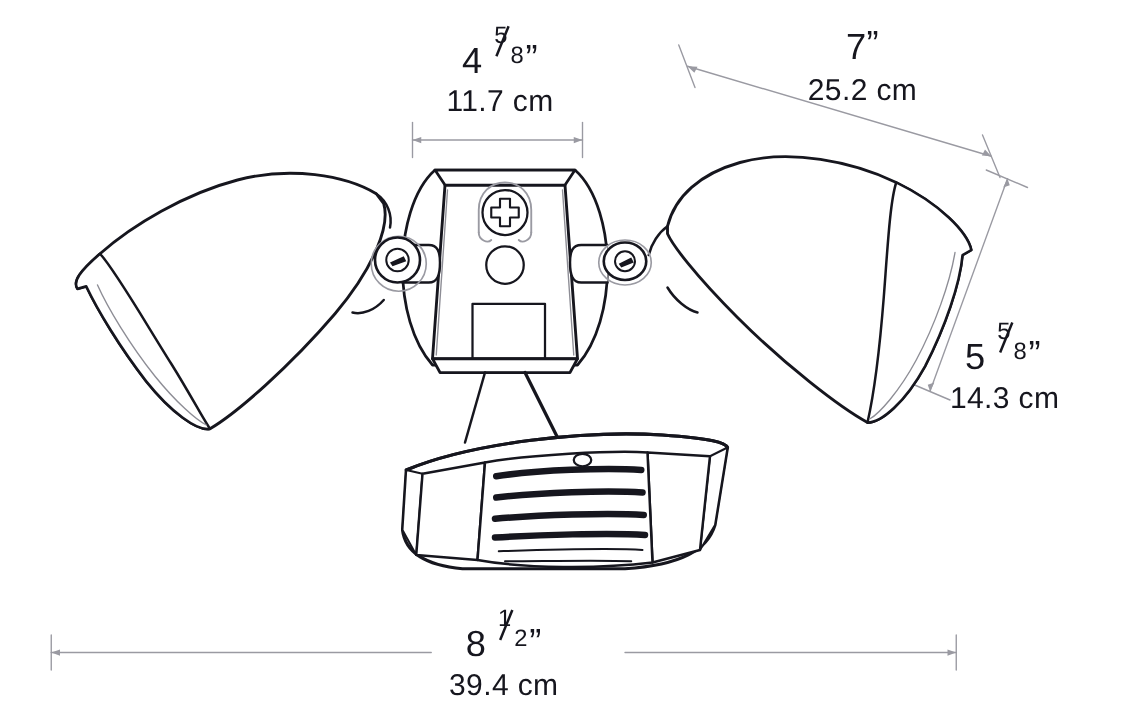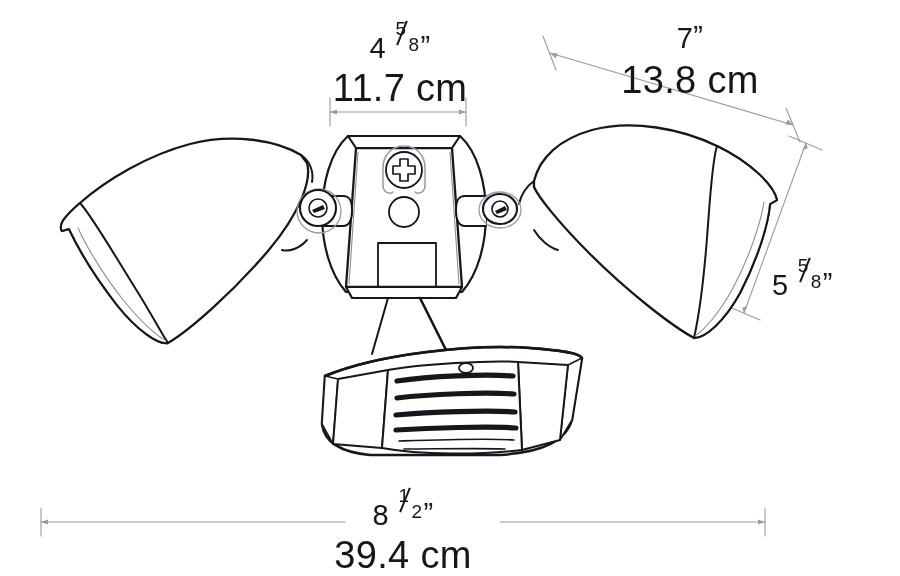--- a/index.html
+++ b/index.html
@@ -27,21 +27,21 @@
     font-family: "Liberation Sans", sans-serif;
     color: #16161e;
     white-space: nowrap;
     line-height: 1.0;
     letter-spacing: 0.3px;
   }
   .dim-line1 {
     font-size: 29px;
   }
   .dim-line2 {
-    font-size: 38px;
+    font-size: 24px;
   }
   .frac {
     display: inline-block;
     position: relative;
     width: 26px;
     height: 30px;
     vertical-align: baseline;
   }
   .frac .num {
     position: absolute;
@@ -278,32 +278,33 @@
         <span class="den">8</span>
       </span><span class="inchmark">”</span>
     </div>
     <div class="dim-line2" style="margin-top:6px;">11.7 cm</div>
   </div>
 
   <div class="dim-text t-center" style="left:590px; top:24px; width:200px;">
     <div class="dim-line1">
       <span>7</span><span class="inchmark">”</span>
     </div>
-    <div class="dim-line2" style="margin-top:8px;">13.8 cm</div>
+    <div class="dim-line2" style="margin-top:8px;">25.2 cm</div>
   </div>
 
   <div class="dim-text" style="left:760px; top:265px; width:140px;">
     <div class="dim-line1" style="padding-left:12px;">
       <span>5</span>
       <span class="frac">
         <span class="num">5</span>
         <span class="bar"></span>
         <span class="den">8</span>
       </span><span class="inchmark">”</span>
     </div>
+    <div class="dim-line2" style="margin-top:6px;">14.3 cm</div>
   </div>
 
   <div class="dim-text t-center" style="left:303px; top:495px; width:200px;">
     <div class="dim-line1">
       <span>8</span>
       <span class="frac">
         <span class="num">1</span>
         <span class="bar"></span>
         <span class="den">2</span>
       </span><span class="inchmark">”</span>

